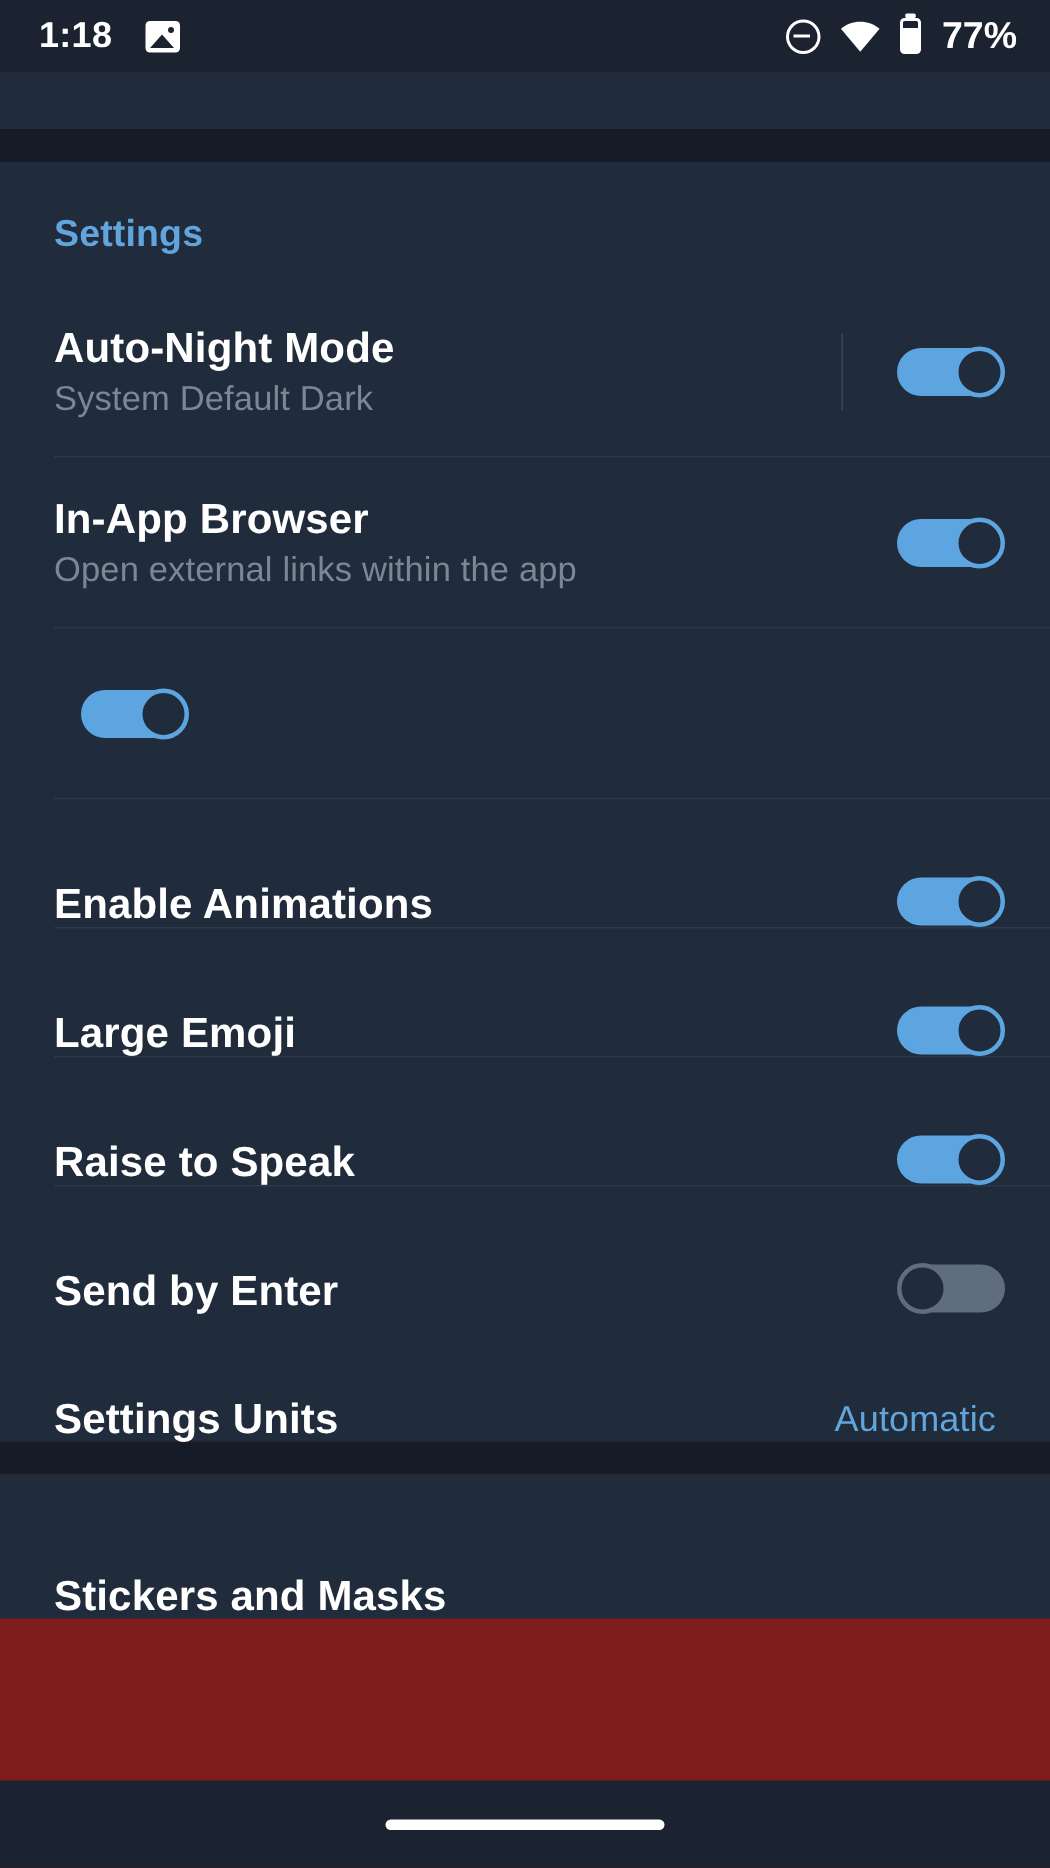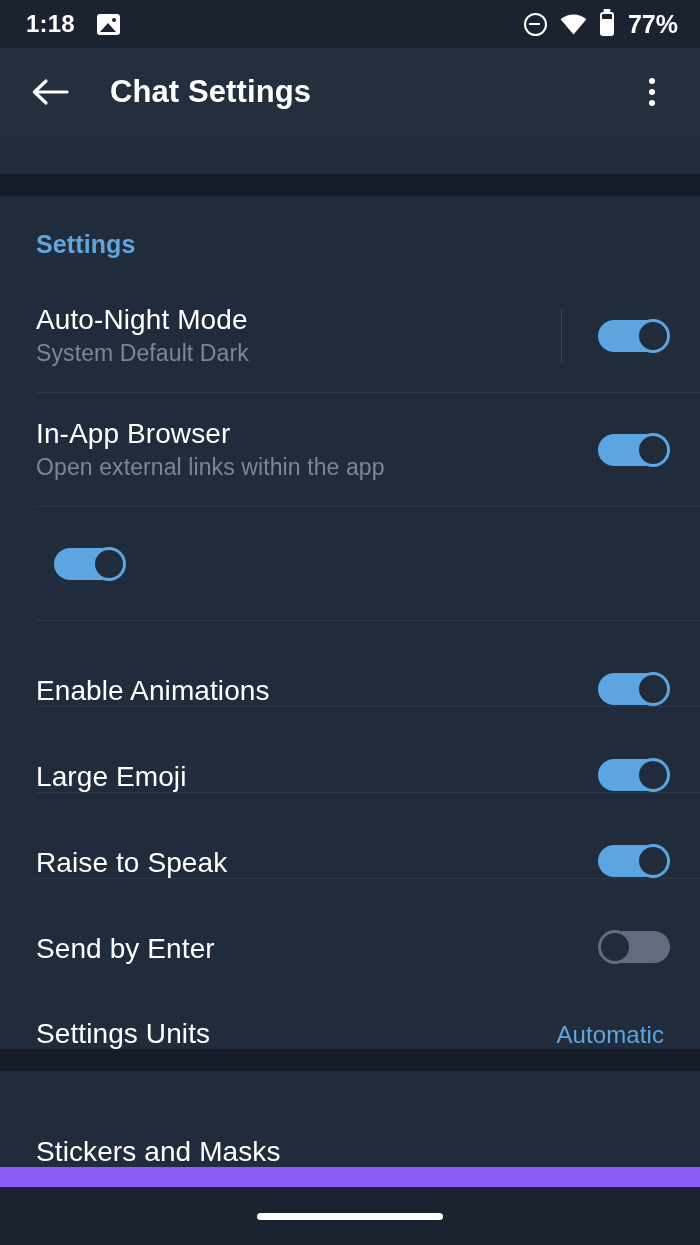--- a/index.html
+++ b/index.html
@@ -11,21 +11,21 @@
     width: 700px;
     height: 1245px;
     overflow: hidden;
     font-family: "Liberation Sans", sans-serif;
     -webkit-font-smoothing: antialiased;
   }
   .phone {
     position: relative;
     width: 700px;
     height: 1245px;
-    background: #8b5cf6;
+    background: #7f1d1d;
     overflow: hidden;
   }
 
   
   .statusbar {
     position: relative;
     height: 48px;
     background: #1b2230;
     display: flex;
     align-items: center;
@@ -189,20 +189,21 @@
     display: flex;
     flex-direction: column;
     justify-content: center;
     gap: 6px;
   }
   .row-title {
     color: #ffffff;
     font-size: 28px;
     line-height: 1.12;
     letter-spacing: 0.1px;
+    font-weight: bold;
   }
   .row-sub {
     color: #7b8794;
     font-size: 23px;
     line-height: 1.12;
     letter-spacing: 0.1px;
   }
   .row-value {
     color: #62a5dd;
     font-size: 24px;
@@ -299,34 +300,20 @@
       <span class="icon-wifi">
         <svg width="27" height="21" viewBox="0 0 27 21" aria-hidden="true">
           <path d="M13.5 20.5 L0.6 5.2 C4.2 2.2 8.7 0.5 13.5 0.5 C18.3 0.5 22.8 2.2 26.4 5.2 Z" fill="#ffffff"></path>
         </svg>
       </span>
       <span class="icon-batt"></span>
       <span class="sb-pct">77%</span>
     </div>
   </div>
 
-  <div class="toolbar">
-    <div class="back-btn">
-      <svg width="38" height="30" viewBox="0 0 38 30" aria-hidden="true">
-        <path d="M36 15 H4 M15 4 L3.4 15 L15 26" stroke="#ffffff" stroke-width="3.2" fill="none" stroke-linecap="round" stroke-linejoin="round"></path>
-      </svg>
-    </div>
-    <div class="toolbar-title">Chat Settings</div>
-    <div class="toolbar-spacer"></div>
-    <div class="overflow-btn">
-      <i></i>
-      <i></i>
-      <i></i>
-    </div>
-  </div>
 
   <div class="clip-strip">
     <div class="mute-frag">Mute</div>
   </div>
   <div class="section-gap"></div>
 
   <div class="section">
     <div class="section-header">Settings</div>
 
     <div class="row two-line">

